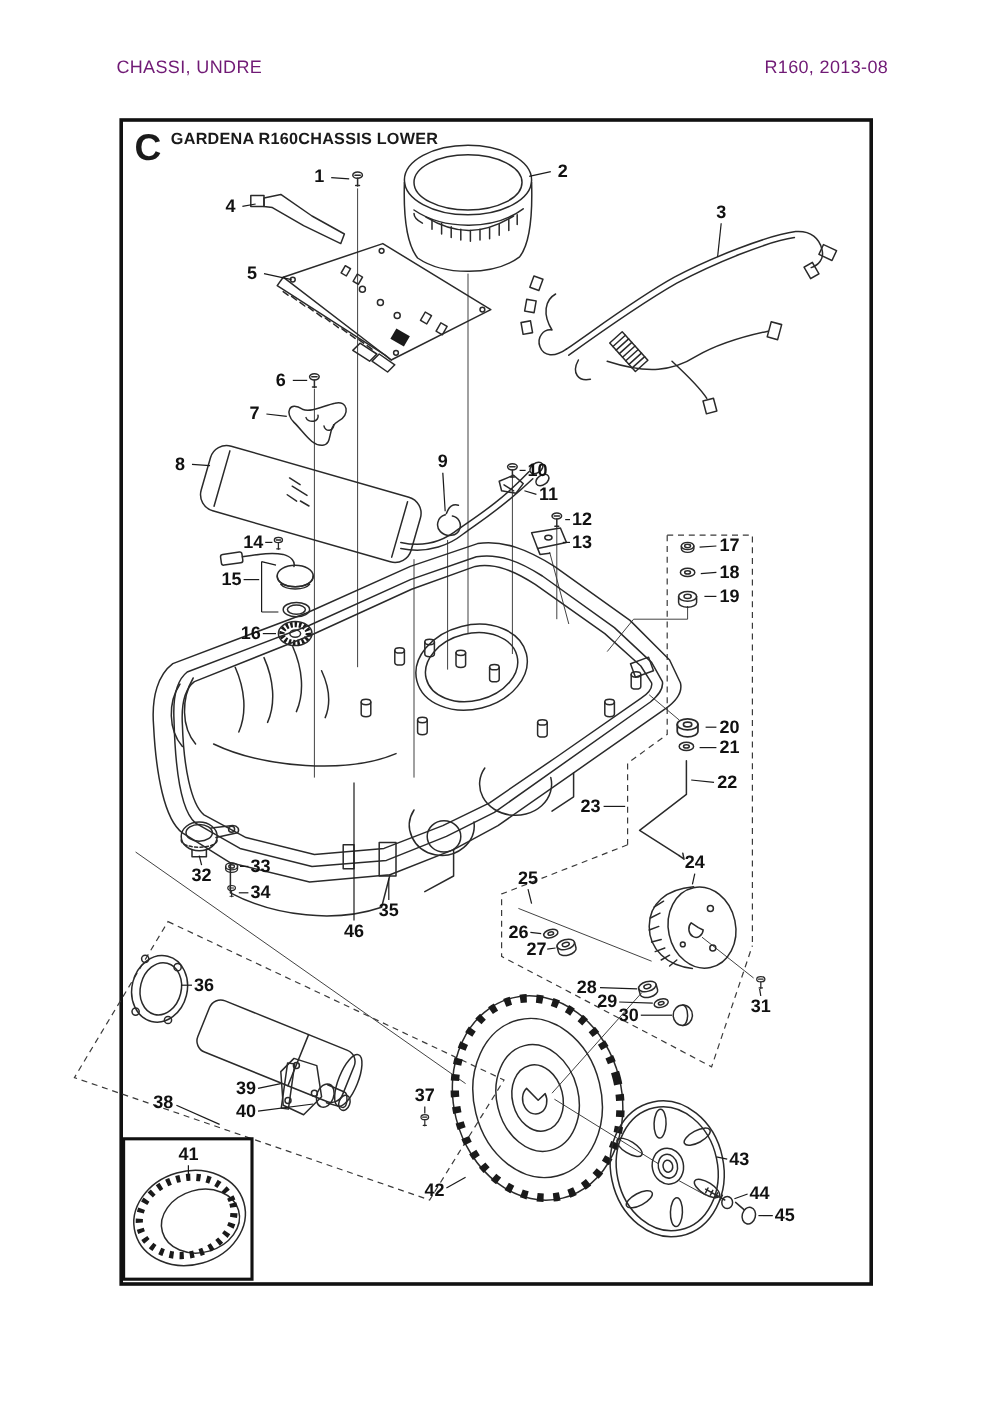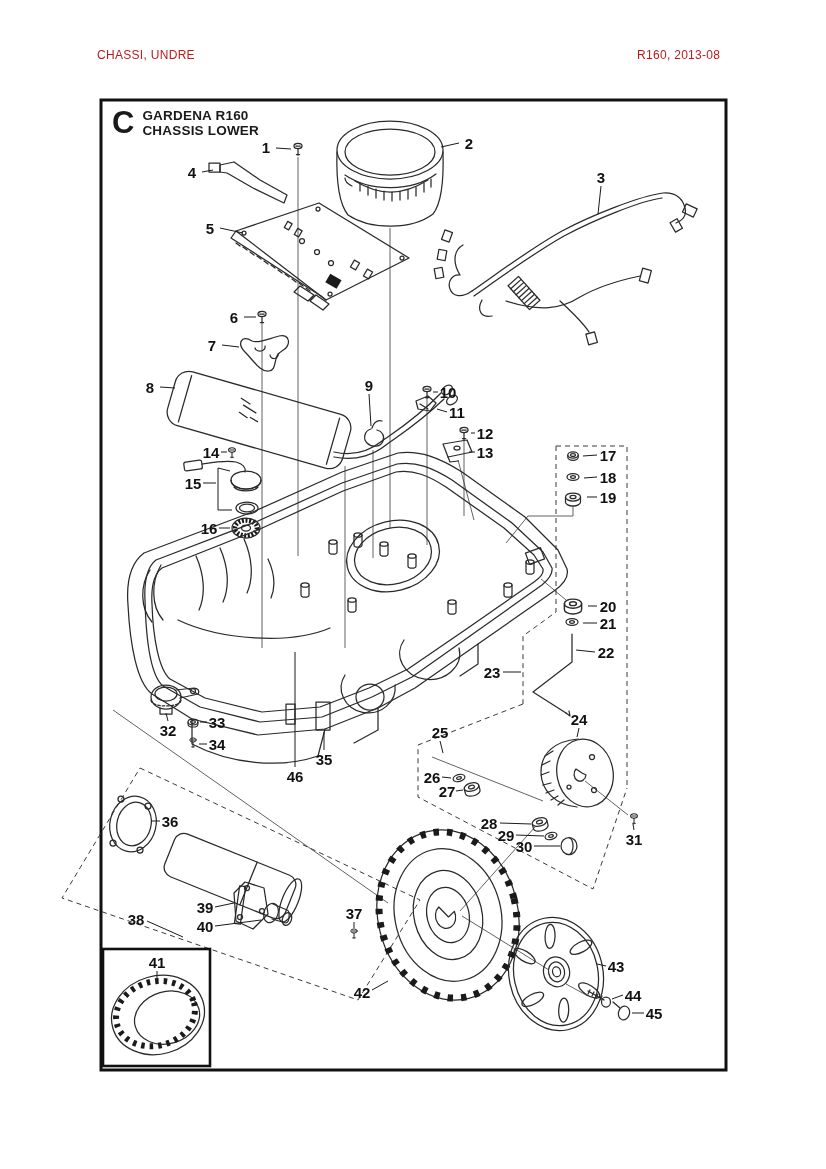--- a/index.html
+++ b/index.html
@@ -1,23 +1,23 @@
 <!DOCTYPE html>
 <html><head>
 <meta charset="utf-8">
 <style>
   html,body{margin:0;padding:0;background:#fff;}
   .sheet{position:relative;width:826px;height:1169px;background:#fff;overflow:hidden;
          font-family:"Liberation Sans",sans-serif;color:#1a1a1a;}
-  .hdr{position:absolute;top:48px;font-size:12px;letter-spacing:.3px;color:#b91c1c;}
+  .hdr{position:absolute;top:48px;font-size:15px;letter-spacing:.3px;color:#701a75;}
   .hdr-left{left:97px;}
   .hdr-right{left:637px;}
   .titleblock{position:absolute;left:112px;top:108px;display:flex;gap:8px;align-items:flex-start;}
   .bigC{font-size:31px;font-weight:bold;line-height:30px;}
-  .tlines{display:flex;flex-direction:column;font-weight:bold;font-size:13.5px;line-height:15px;letter-spacing:.2px;}
+  .tlines{display:flex;flex-direction:row;font-weight:bold;font-size:13.5px;line-height:15px;letter-spacing:.2px;}
   svg{position:absolute;left:0;top:0;}
   svg *{vector-effect:none;}
   .art{stroke:#2a2a2a;stroke-width:1.25;fill:none;stroke-linecap:round;stroke-linejoin:round;}
   .thin{stroke:#3a3a3a;stroke-width:.8;fill:none;}
   .dash{stroke:#3a3a3a;stroke-width:1;fill:none;stroke-dasharray:5 4;}
   .lead{stroke:#1a1a1a;stroke-width:1;fill:none;}
   .plabel{font:bold 15px "Liberation Sans",sans-serif;fill:#111;}
 </style>
 </head>
 <body>

